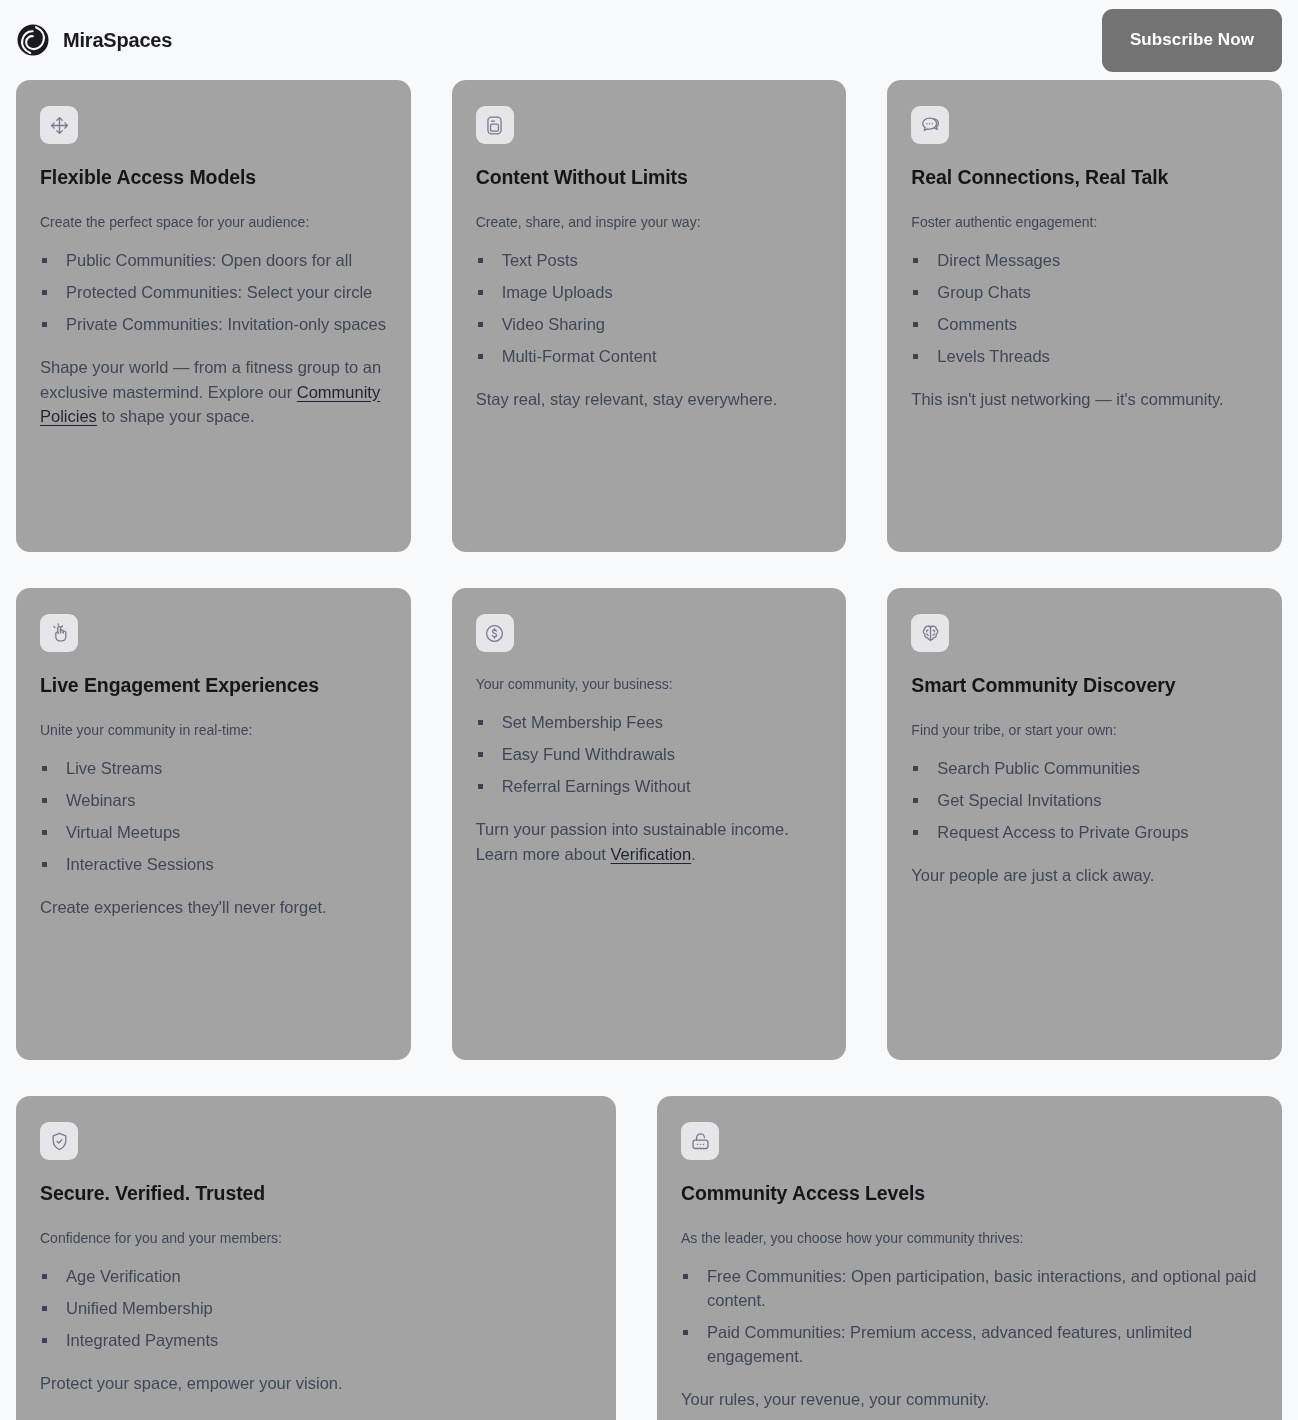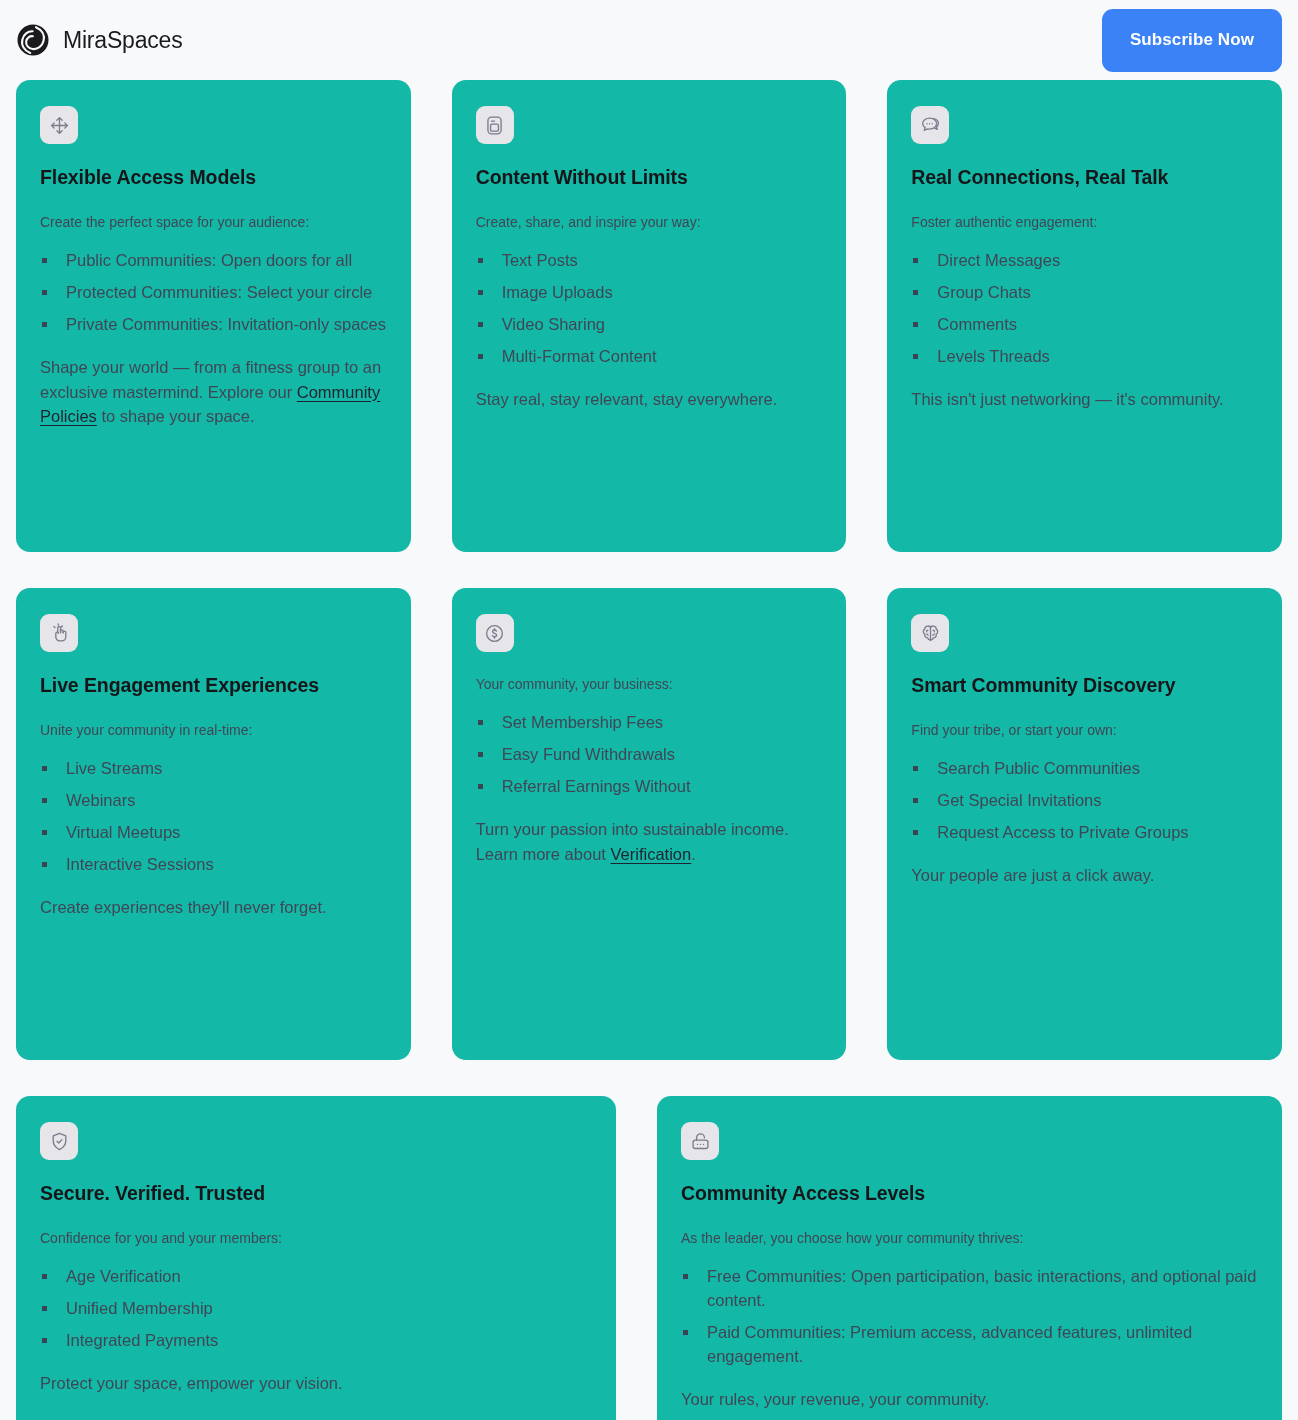--- a/index.html
+++ b/index.html
@@ -26,27 +26,27 @@
     align-items: center;
     gap: 13px;
   }
   .brand-logo {
     width: 34px;
     height: 34px;
     display: block;
     flex: none;
   }
   .brand-name {
-    font-size: 23px;
-    font-weight: normal;
+    font-size: 20px;
+    font-weight: bold;
     color: #1b1b1f;
     letter-spacing: -0.2px;
   }
   .subscribe-btn {
-    background: #3b82f6;
+    background: #737373;
     color: #ffffff;
     border: none;
     border-radius: 11px;
     font-family: "Liberation Sans", sans-serif;
     font-size: 17px;
     font-weight: bold;
     padding: 0 28px;
     height: 63px;
     cursor: pointer;
     letter-spacing: 0.1px;
@@ -61,21 +61,21 @@
   }
   .grid-bottom {
     display: grid;
     grid-template-columns: 600px 1fr;
     gap: 41px;
     padding: 0 16px;
     margin-top: 36px;
   }
 
   .card {
-    background: #14b8a6;
+    background: #a3a3a3;
     border-radius: 14px;
     padding: 26px 24px 28px 24px;
     min-height: 472px;
   }
   .card-wide {
     min-height: 355px;
   }
 
   .icon-badge {
     width: 38px;

